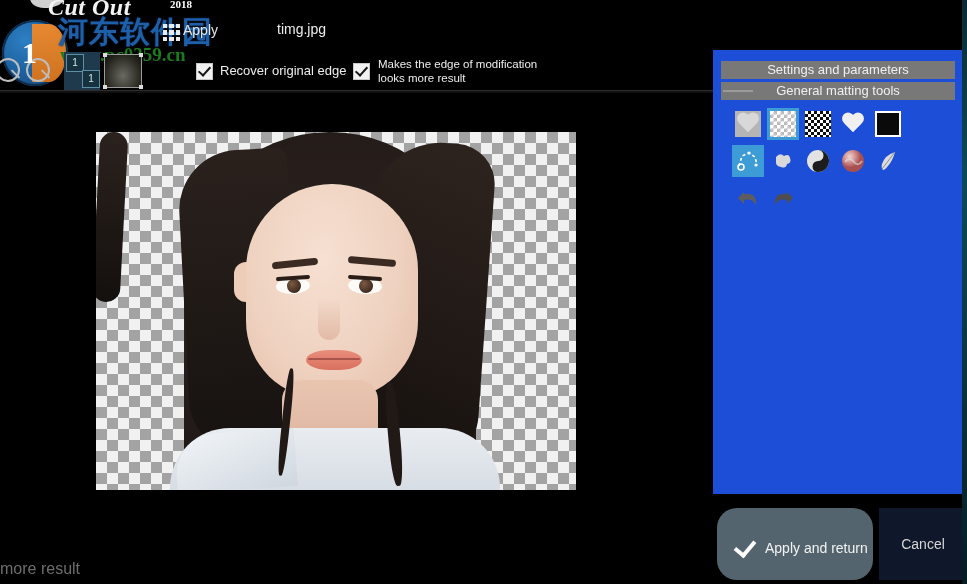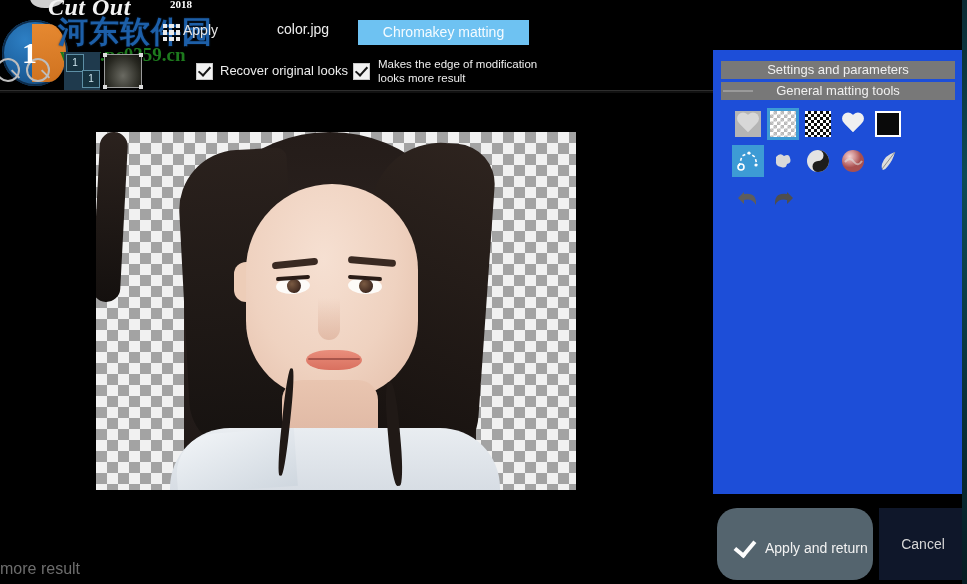--- a/index.html
+++ b/index.html
@@ -221,26 +221,25 @@
       <i></i>
       <i></i>
       <i></i>
       <i></i>
       <i></i>
       <i></i>
       <i></i>
   </div>
   <div class="album-label">Apply</div>
 
-  <div class="file-label">color.jpg</div>
-
-  <div class="chroma-btn">Chromakey matting</div>
+  <div class="file-label">timg.jpg</div>
+
 
   <div class="cb cb1"></div>
-  <div class="cb-lbl lbl1">Recover original looks</div>
+  <div class="cb-lbl lbl1">Recover original edge</div>
 
   <div class="cb cb2"></div>
   <div class="cb-lbl lbl2">Makes the edge of modification looks more result</div>
 </div>
 <div class="topbar-sep"></div>
 <div class="topbar-sep2"></div>
 <div class="tiny-topbar"></div>
 
 <div class="stage">
   <div class="canvas">

